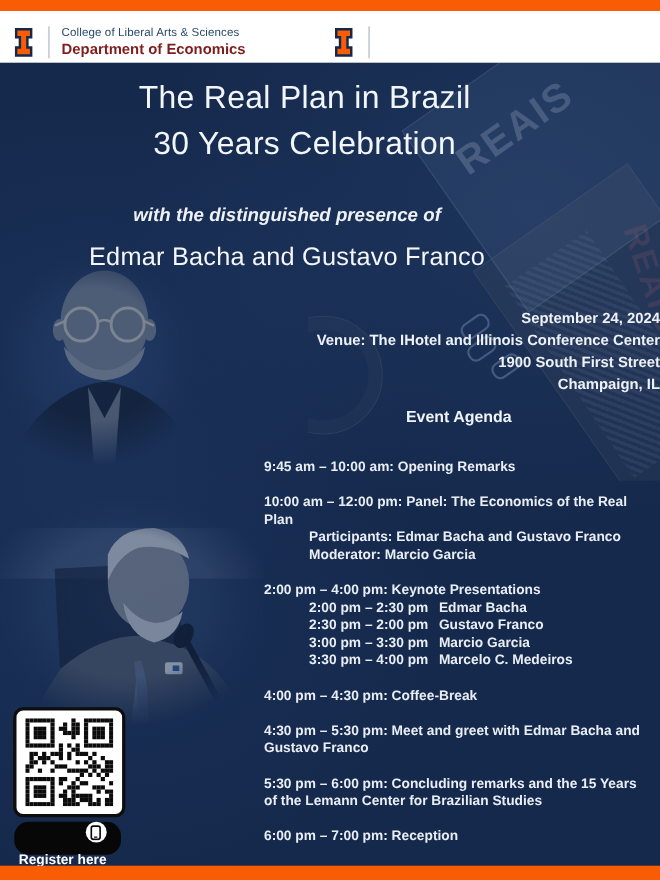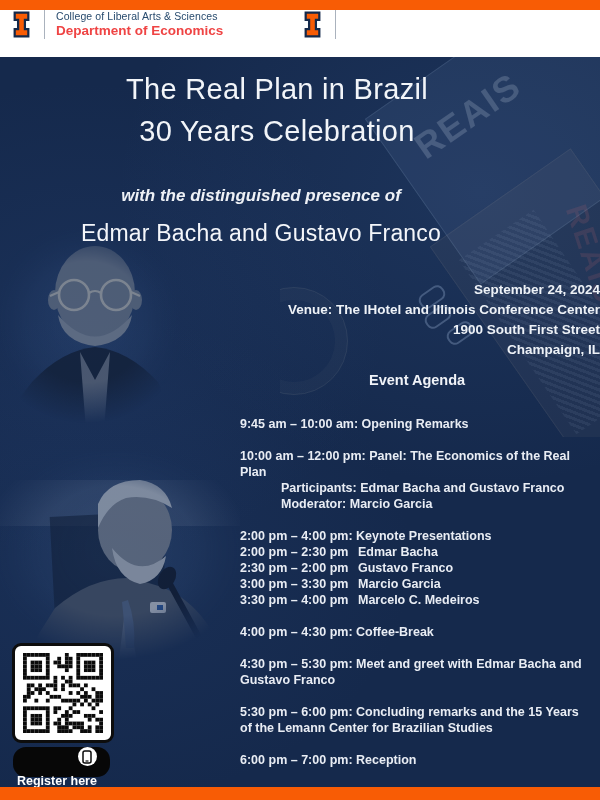--- a/index.html
+++ b/index.html
@@ -10,28 +10,28 @@
     background-image:
       radial-gradient(520px 420px at 80% 24%, rgba(70,110,170,0.16), transparent 70%),
       radial-gradient(420px 330px at 14% 40%, rgba(45,75,130,0.22), transparent 72%),
       radial-gradient(440px 340px at 16% 70%, rgba(45,75,130,0.20), transparent 72%);
   }
   
   .bar-top{position:absolute;top:0;left:0;width:600px;height:10px;z-index:6;}
   .bar-bottom{position:absolute;bottom:0;left:0;width:600px;height:13px;z-index:6;}
   
   .header-band{position:absolute;top:10px;left:0;width:600px;height:47px;background:#ffffff;z-index:5;}
-  .logo-group{position:absolute;top:0;display:flex;align-items:center;}
+  .logo-group{position:absolute;top:14px;display:flex;align-items:center;}
   .logo-group.left{left:12px;}
   .logo-group.right{left:303px;}
   .block-i{width:19px;height:29px;flex:0 0 auto;}
   .logo-divider{width:1px;height:29px;background:#aab2bd;margin:0 11px 0 13px;}
   .logo-text{display:flex;flex-direction:column;justify-content:center;}
   .logo-unit{font-size:10.5px;color:#274a6d;letter-spacing:0.1px;line-height:13px;}
-  .logo-dept{font-size:13.5px;font-weight:700;color:#ef4444;line-height:16px;}
+  .logo-dept{font-size:13.5px;font-weight:700;color:#7f1d1d;line-height:16px;}
   
   .money-art{position:absolute;left:280px;top:57px;width:320px;height:380px;overflow:hidden;z-index:0;}
   .note1{position:absolute;left:110px;top:-60px;width:360px;height:200px;
     background:rgba(128,158,202,0.10);border:1px solid rgba(190,210,240,0.12);transform:rotate(-35deg);}
   .note2{position:absolute;left:160px;top:170px;width:280px;height:170px;
     background:rgba(172,160,146,0.07);border:1px solid rgba(200,190,175,0.08);transform:rotate(55deg);}
   .note-texture{position:absolute;left:230px;top:160px;width:90px;height:210px;transform:rotate(-34deg);
     background:repeating-linear-gradient(55deg, rgba(140,160,190,0.10) 0 3px, transparent 3px 6px);}
   .reais{position:absolute;font-weight:700;letter-spacing:2px;font-family:"Liberation Sans",sans-serif;}
   .reais.one{left:128px;top:38px;font-size:36px;color:rgba(215,225,240,0.20);transform:rotate(-35deg);}
@@ -58,21 +58,21 @@
   
   .event-block{position:absolute;top:280px;left:0;width:600px;text-align:right;z-index:3;color:#eef2f7;}
   .event-date{font-size:13.5px;font-weight:700;line-height:20px;}
   .event-line{font-size:13.5px;font-weight:600;line-height:20px;}
   
   .agenda-heading{position:absolute;top:372px;left:369px;z-index:3;color:#f0f3f8;font-size:14.5px;font-weight:600;}
   .agenda{position:absolute;top:416px;left:240px;width:350px;z-index:3;
     color:#e9edf4;font-size:12.5px;line-height:16px;font-weight:600;}
   .agenda-item{margin-bottom:16px;}
   .agenda-sub{margin-left:41px;}
-  .agenda-row{}
+  .agenda-row{margin-left:41px;}
   .agenda-time{display:inline-block;width:118px;}
   
   .qr-box{position:absolute;left:12px;top:643px;width:102px;height:100px;z-index:4;
     background:#ffffff;border:3px solid #0d0d0d;border-radius:9px;box-sizing:border-box;
     display:flex;align-items:center;justify-content:center;}
   .register-pill{position:absolute;left:13px;top:747px;height:26px;z-index:4;
     background:#070707;border-radius:13px;display:inline-flex;align-items:flex-end;
     padding:0 13px 4px 4px;gap:8px;flex-direction:column;}
   .register-pill .phone-circle{width:19px;height:19px;border-radius:50%;background:#ffffff;
     display:flex;align-items:center;justify-content:center;flex:0 0 auto;}

